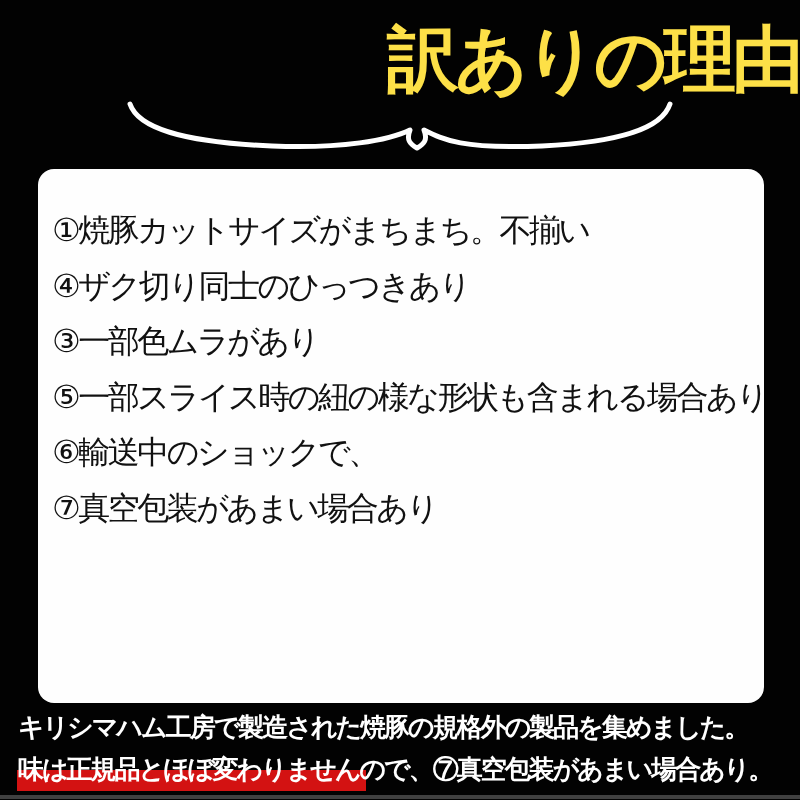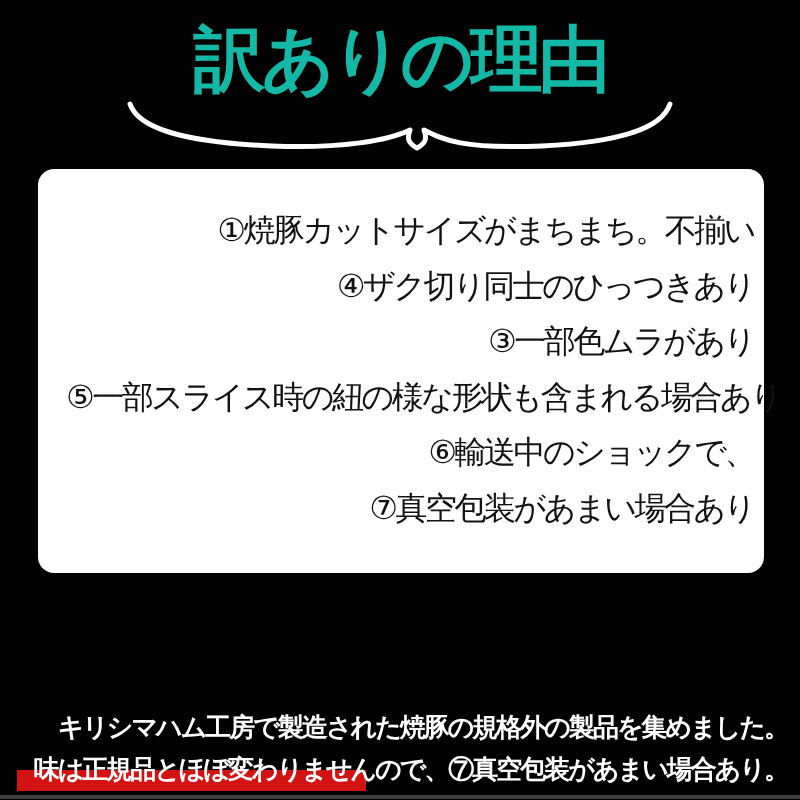--- a/index.html
+++ b/index.html
@@ -16,46 +16,45 @@
   }
   .stage {
     position: absolute;
     inset: 0;
   }
   .title {
     position: absolute;
     top: 16px;
     left: 0;
     width: 800px;
-    text-align: center;
-    color: #14b8a6;
+    text-align: right;
+    color: #fde047;
     font-size: 72px;
     font-weight: 900;
     letter-spacing: -4px;
     line-height: 86px;
     font-family: "DejaVu Sans", "Liberation Sans", sans-serif;
   }
   .swoosh {
     position: absolute;
     left: 122px;
     top: 100px;
     width: 556px;
     height: 56px;
   }
   .reasons-box {
     position: absolute;
     left: 38px;
     top: 169px;
     width: 726px;
-    height: 404px;
+    height: 534px;
     background: #fefefe;
     border-radius: 16px;
     box-sizing: border-box;
-    padding: 34px 10px 0 28px;
-    text-align: right;
+    padding: 34px 10px 0 14px;
   }
   .reason-line {
     margin: 0;
     color: #111111;
     font-size: 32px;
     font-weight: 500;
     letter-spacing: -2.5px;
     line-height: 55.5px;
     white-space: nowrap;
     font-family: "DejaVu Sans", "Liberation Sans", sans-serif;
@@ -71,21 +70,20 @@
     font-size: 26px;
     line-height: 42px;
     letter-spacing: -2px;
     white-space: nowrap;
     z-index: 2;
   }
   .footer p {
     margin: 0;
     position: relative;
     z-index: 2;
-    text-align: right;
   }
   .red-underline {
     position: absolute;
     left: 17px;
     top: 770px;
     width: 349px;
     height: 21px;
     z-index: 1;
   }
   .bottom-strip {

